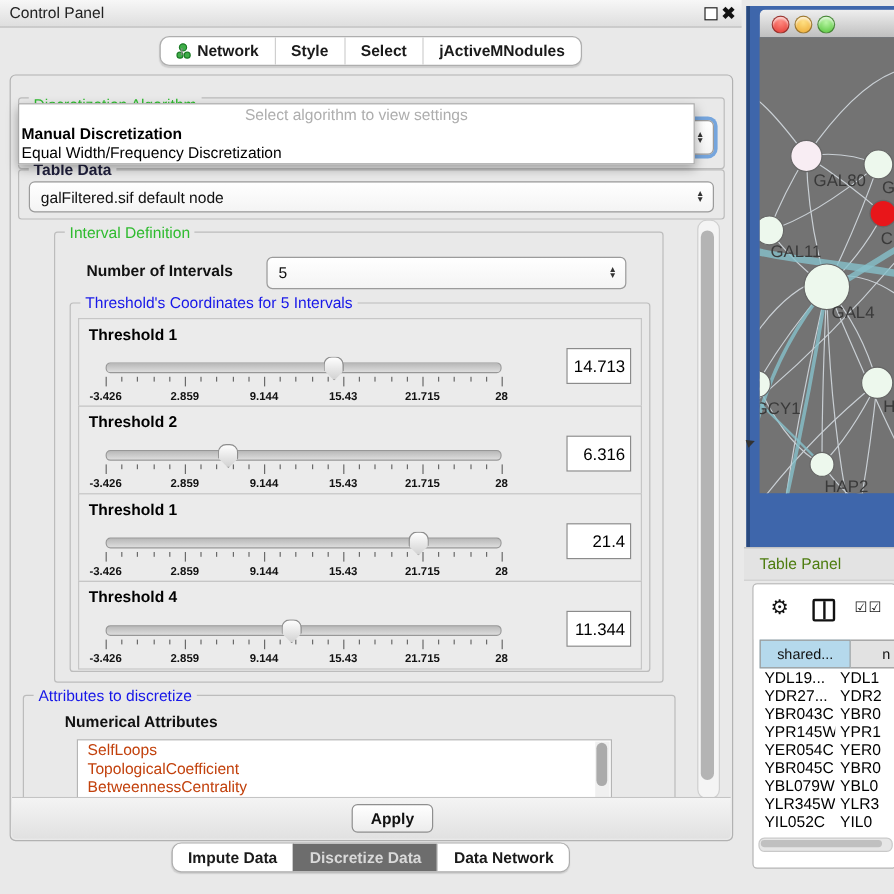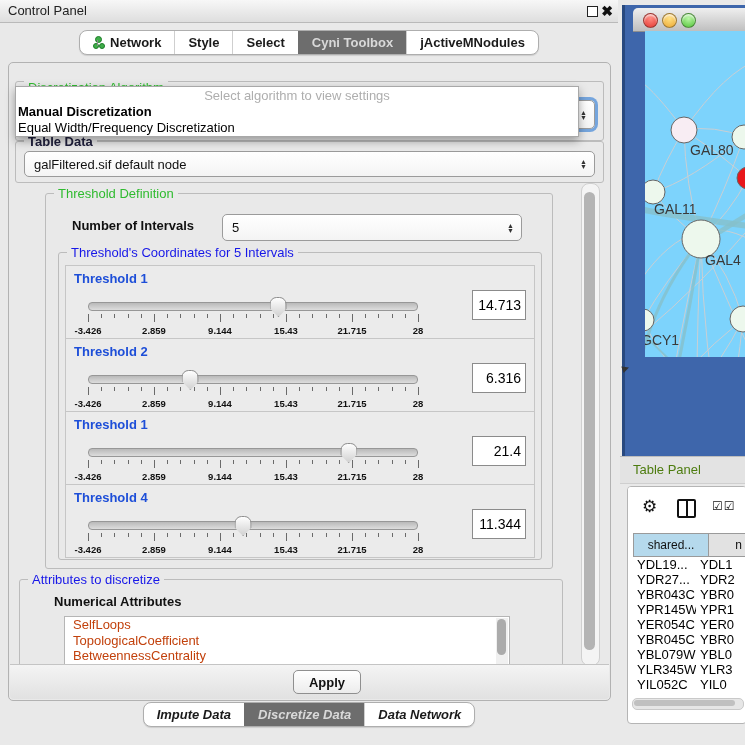--- a/index.html
+++ b/index.html
@@ -20,21 +20,21 @@
   #cp-close{right:5px;top:1px;font-size:14px;font-weight:bold;color:#111;line-height:20px;}
 
   
   .seg-bar{display:flex;background:#fff;border:1px solid #aeaeae;border-radius:8px;
     overflow:hidden;box-shadow:0 1px 1px rgba(0,0,0,.12);}
   .seg-tab{padding:4px 13px;font-size:13px;font-weight:bold;color:#1a1a1a;
     display:flex;align-items:center;gap:5px;white-space:nowrap;}
   .seg-tab + .seg-tab{border-left:1px solid #cfcfcf;}
   .seg-tab.active{background:#6d6d6d;color:#d9d9d9;border-left-color:#6d6d6d;}
   #top-tabbar-wrap{left:0;top:30px;width:618px;display:flex;justify-content:center;}
-  #bottom-tabbar-wrap{left:0;top:702px;width:618px;display:flex;justify-content:center;font-style:italic;}
+  #bottom-tabbar-wrap{left:0;top:702px;width:618px;display:flex;justify-content:center;}
 
   
   #outer-panel{left:8px;top:62px;width:601px;height:637px;background:#e9e9e9;
     border:1px solid #b2b2b2;border-radius:5px;}
 
   
   .group{position:absolute;border:1px solid #bcbcbc;border-radius:3px;}
   .group-title{position:absolute;top:-8px;left:8px;background:#e9e9e9;padding:0 4px;
     font-size:13px;white-space:nowrap;}
   .t-green{color:#2fbb2f;}
@@ -53,21 +53,21 @@
   
   #algo-popup{left:15px;top:86px;width:562px;background:#fff;border:1px solid #a8a8a8;
     box-shadow:0 4px 9px rgba(0,0,0,.35);z-index:50;}
   #algo-popup .ph{font-size:13px;color:#aeaeae;text-align:center;padding:1px 0 1px 0;}
   #algo-popup .opt{font-size:13px;color:#000;padding:0 2px;line-height:16px;}
   #algo-popup .opt.first{font-weight:bold;}
 
   
   .thr-panel{position:absolute;left:6px;width:468px;height:72px;background:#ebebeb;
     border:1px solid #c6c6c6;}
-  .thr-label{position:absolute;left:8px;top:5px;font-size:13px;font-weight:bold;color:#1d4ed8;}
+  .thr-label{position:absolute;left:8px;top:5px;font-size:13px;font-weight:bold;color:#000000;}
   .slider-zone{position:absolute;left:22px;top:32px;width:330px;height:38px;}
   .track{position:absolute;left:0;right:0;top:4px;height:7px;border-radius:4px;
     background:linear-gradient(#b9b9b9,#dddddd);border:1px solid #979797;}
   .thumb{position:absolute;top:-1px;width:15px;height:18px;transform:translateX(-50%);
     background:linear-gradient(#fefefe,#d2d2d2);border:1px solid #8e8e8e;
     border-radius:7px 7px 2px 2px;
     clip-path:polygon(0 0,100% 0,100% 58%,50% 100%,0 58%);}
   .ticks{position:absolute;left:0;right:0;top:16px;height:9px;}
   .tick{position:absolute;top:0;width:1px;background:#6a6a6a;}
   .tick.major{height:8px;}
@@ -110,21 +110,21 @@
   #net-window{left:622px;top:5px;width:123px;height:451px;background:#3e66ab;
     border-left:3px solid #28497f;box-sizing:border-box;}
   #net-titlebar{position:absolute;left:8px;top:3px;right:0;height:23px;
     background:linear-gradient(#efefef,#bfbfbf);border-bottom:1px solid #8f8f8f;
     border-radius:5px 0 0 0;}
   .traffic{position:absolute;top:5px;width:13px;height:13px;border-radius:50%;
     border:1px solid rgba(0,0,0,.35);box-shadow:inset 0 2px 2px rgba(255,255,255,.7);}
   #tl-red{left:10px;background:radial-gradient(circle at 50% 35%,#ff8a80,#e33731);}
   #tl-yellow{left:29px;background:radial-gradient(circle at 50% 35%,#ffe082,#eba731);}
   #tl-green{left:48px;background:radial-gradient(circle at 50% 35%,#b9f6a5,#4fc234);}
-  #net-canvas{position:absolute;left:20px;top:26px;right:0;height:326px;background:#7dd3fc;overflow:hidden;}
+  #net-canvas{position:absolute;left:8px;top:26px;right:0;height:380px;background:#737373;overflow:hidden;}
 
   
   #table-panel-header{left:620px;top:456px;width:125px;height:26px;background:#e3e3e3;
     border-top:1px solid #bdbdbd;border-bottom:1px solid #cfcfcf;}
   #table-panel-title{left:13px;top:0;line-height:26px;font-size:13px;color:#4d7c0f;}
   #table-window{left:627px;top:486px;width:118px;height:236px;background:#fff;
     border:1px solid #b5b5b5;border-radius:4px;overflow:hidden;}
   #tbl-toolbar{position:absolute;left:0;top:0;right:0;height:46px;background:#fff;}
   #gear-icon{position:absolute;left:14px;top:9px;font-size:17px;color:#111;}
   #split-icon{position:absolute;left:49px;top:12px;width:15px;height:15px;border:2px solid #111;border-radius:2px;}
@@ -173,23 +173,20 @@
             <em></em>
           </span>
           <span>Network</span>
         </div>
         <div class="seg-tab">
           <span>Style</span>
         </div>
         <div class="seg-tab">
           <span>Select</span>
         </div>
-        <div class="seg-tab active">
-          <span>Cyni Toolbox</span>
-        </div>
         <div class="seg-tab">
           <span>jActiveMNodules</span>
         </div>
       </div>
   </div>
 
   <div id="outer-panel" class="abs">
 
     <div class="group" style="left:6px;top:18px;width:587px;height:58px;">
       <div class="group-title t-green" style="top:-2px;">Discretization Algorithm</div>
@@ -208,21 +205,21 @@
         <span class="stepper">
             <span>▲</span>
             <span>▼</span>
           </span>
       </div>
     </div>
 
     <div class="abs" id="scroll-region" style="left:6px;top:120px;width:560px;height:482px;overflow:hidden;">
 
       <div class="group" style="left:30px;top:10px;width:506px;height:374px;">
-        <div class="group-title t-green">Threshold Definition</div>
+        <div class="group-title t-green">Interval Definition</div>
 
         <div id="noi-label">Number of Intervals</div>
         <div class="combo" style="left:176px;top:20px;width:298px;height:25px;">
           <span class="combo-text">5</span>
           <span class="stepper">
               <span>▲</span>
               <span>▼</span>
             </span>
         </div>
 

